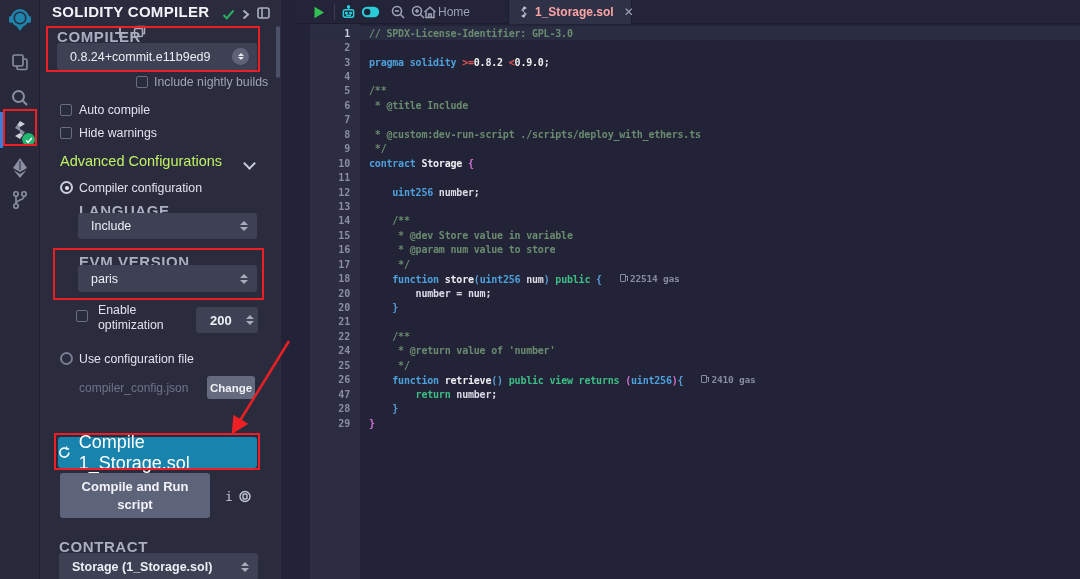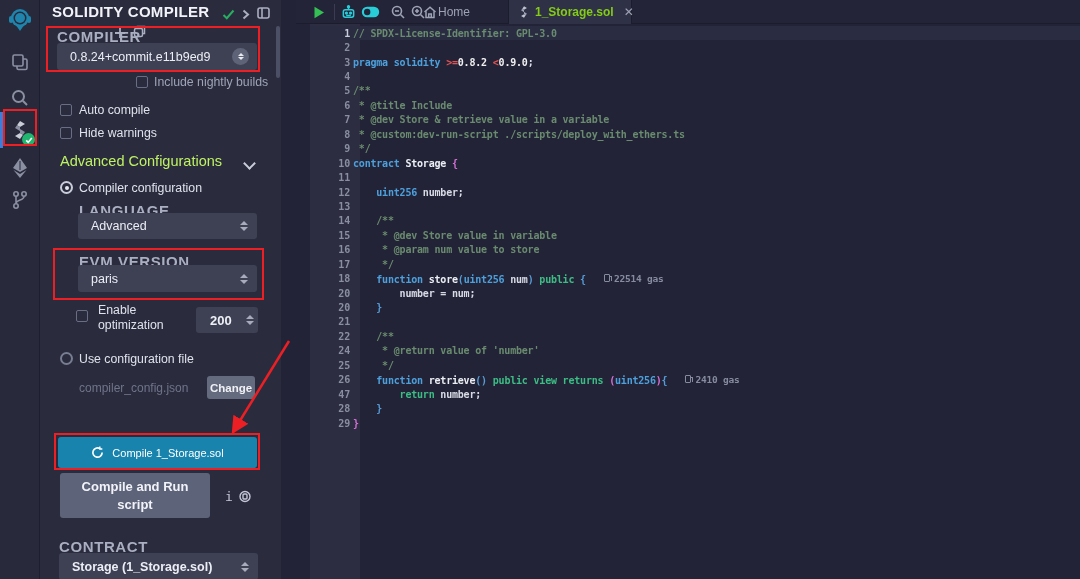--- a/index.html
+++ b/index.html
@@ -32,43 +32,43 @@
   .muted { color:#9ea3b6; }
   .radio { position:absolute; width:13px; height:13px; border:2px solid #c9cdda; border-radius:50%; cursor:pointer; }
   .radio.sel-on::after { content:""; position:absolute; left:2.5px; top:2.5px; width:4px; height:4px; border-radius:50%; background:#e6e8f0; }
   .radio.off { border-color:#787d92; }
   .adv-title { position:absolute; left:20px; top:153px; font-size:14.5px; color:#bef264; }
   .chev-down { position:absolute; left:205px; top:159px; width:9px; height:9px; border-right:2px solid #c9cdda; border-bottom:2px solid #c9cdda; transform:rotate(45deg); cursor:pointer; }
   .num-input { position:absolute; left:156px; top:307px; width:62px; height:26px; background:#3e4053; border-radius:3px; display:flex; align-items:center; color:#eef0f6; font-size:13px; font-weight:bold; }
   .num-input span { padding-left:14px; flex:1; }
   #cfg-file { position:absolute; left:39px; top:381px; font-size:12px; color:#6f7489; }
   #change-btn { position:absolute; left:167px; top:376px; width:48px; height:23px; background:#656b7e; border-radius:3px; color:#f0f1f5; font-size:11.5px; font-weight:bold; display:flex; align-items:center; justify-content:center; cursor:pointer; }
-  #compile-btn { position:absolute; left:18px; top:437px; width:199px; height:31px; background:#1884ad; border-radius:3px; color:#ffffff; font-size:11px; display:flex; align-items:center; justify-content:center; gap:8px; cursor:pointer; }
+  #compile-btn { position:absolute; left:18px; top:437px; width:199px; height:31px; background:#1884ad; border-radius:3px; color:#ffffff; font-size:18px; display:flex; align-items:center; justify-content:center; gap:8px; cursor:pointer; }
   #compile-run-btn { position:absolute; left:20px; top:473px; width:150px; height:45px; background:#5d647a; border-radius:3px; color:#f2f3f8; font-size:13px; font-weight:bold; text-align:center; display:flex; align-items:center; justify-content:center; padding:0 18px; line-height:1.35; cursor:pointer; }
   #info-i { position:absolute; left:185px; top:489px; font-family:"DejaVu Sans Mono", monospace; font-size:13px; color:#c3c7d6; cursor:pointer; }
   #copy2 { position:absolute; left:199px; top:489px; cursor:pointer; }
   #panel-scroll { position:absolute; left:236px; top:26px; width:4px; height:52px; border-radius:2px; background:#4c5066; }
   .hdr-ic { position:absolute; top:4px; cursor:pointer; }
 
   
   #main { position:absolute; left:296px; top:0; width:799px; height:579px; background:#222336; }
   #topbar { position:absolute; left:0; top:0; width:799px; height:24px; background:#232437; border-bottom:1px solid #1c1d2c; }
   .tb-ic { position:absolute; top:0; height:24px; display:flex; align-items:center; justify-content:center; cursor:pointer; }
   .tb-sep { position:absolute; top:4px; width:1px; height:16px; background:#3a3d52; }
   #home-lbl { position:absolute; left:142px; top:5px; font-size:12px; color:#9da2b4; cursor:pointer; }
   #tab { position:absolute; left:212px; top:0; width:124px; height:24px; background:#2f3147; border-left:1px solid #1c1d2c; border-right:1px solid #1c1d2c; display:flex; align-items:center; cursor:pointer; }
-  #tab .tab-lbl { font-size:12px; font-weight:bold; color:#84cc16; margin-left:6px; white-space:nowrap; }
+  #tab .tab-lbl { font-size:12px; font-weight:bold; color:#fca5a5; margin-left:6px; white-space:nowrap; }
   #tab .tab-x { margin-left:10px; color:#9da2b4; font-size:12px; cursor:pointer; }
   #gutter-bg { position:absolute; left:14px; top:24px; width:50px; bottom:0; background:#2c2d40; }
   #lines { position:absolute; left:14px; right:0; top:26px; font-family:"DejaVu Sans Mono", monospace; font-size:10px; font-weight:600; letter-spacing:-0.2px; }
   .row { display:flex; height:14.45px; align-items:center; }
   .row.hl { background:#2a2c42; }
   .num { flex:none; width:40px; text-align:right; color:#8a8ea2; font-weight:600; }
   .row.hl .num { color:#c8ccda; }
-  .codetxt { padding-left:3px; white-space:pre; }
+  .codetxt { padding-left:19px; white-space:pre; }
   .tok-comment { color:#6a8b6f; }
   .tok-kw { color:#4da0dc; }
   .tok-op { color:#e05252; }
   .tok-num { color:#f0f0f2; font-weight:700; }
   .tok-plain { color:#d8dae6; }
   .tok-ident { color:#eceef4; font-weight:700; }
   .tok-green { color:#3dbd85; }
   .tok-b1 { color:#d670d6; }
   .tok-b2 { color:#569cd6; }
   .gas { margin-left:18px; color:#868ba0; font-size:9.5px; font-weight:600; display:inline-flex; align-items:center; gap:4px; }
@@ -182,21 +182,21 @@
   <span class="cb-lbl" style="left:39px; top:126px;">Hide warnings</span>
 
   <div class="adv-title">Advanced Configurations</div>
   <span class="chev-down"></span>
 
   <span class="radio sel-on" style="left:20px; top:181px;"></span>
   <span class="cb-lbl" style="left:39px; top:181px;">Compiler configuration</span>
 
   <div class="lbl-caps" style="left:39px; top:202px;">LANGUAGE</div>
   <div class="sel" style="left:38px; top:213px; width:179px; height:26px;">
-    <span class="sel-txt">Advanced</span>
+    <span class="sel-txt">Include</span>
     <span class="stepper">
         <i class="up"></i>
         <i class="down"></i>
       </span>
   </div>
 
   <div class="lbl-caps" style="left:39px; top:253px;">EVM VERSION</div>
   <div class="sel" style="left:38px; top:265px; width:179px; height:27px;">
     <span class="sel-txt">paris</span>
     <span class="stepper">
@@ -329,21 +329,20 @@
       <div class="row">
         <span class="num">5</span>
         <span class="codetxt"><span class="tok-comment">/**</span></span>
       </div>
       <div class="row">
         <span class="num">6</span>
         <span class="codetxt"><span class="tok-comment"> * @title Include</span></span>
       </div>
       <div class="row">
         <span class="num">7</span>
-        <span class="codetxt"><span class="tok-comment"> * @dev Store &amp; retrieve value in a variable</span></span>
       </div>
       <div class="row">
         <span class="num">8</span>
         <span class="codetxt"><span class="tok-comment"> * @custom:dev-run-script ./scripts/deploy_with_ethers.ts</span></span>
       </div>
       <div class="row">
         <span class="num">9</span>
         <span class="codetxt"><span class="tok-comment"> */</span></span>
       </div>
       <div class="row">

